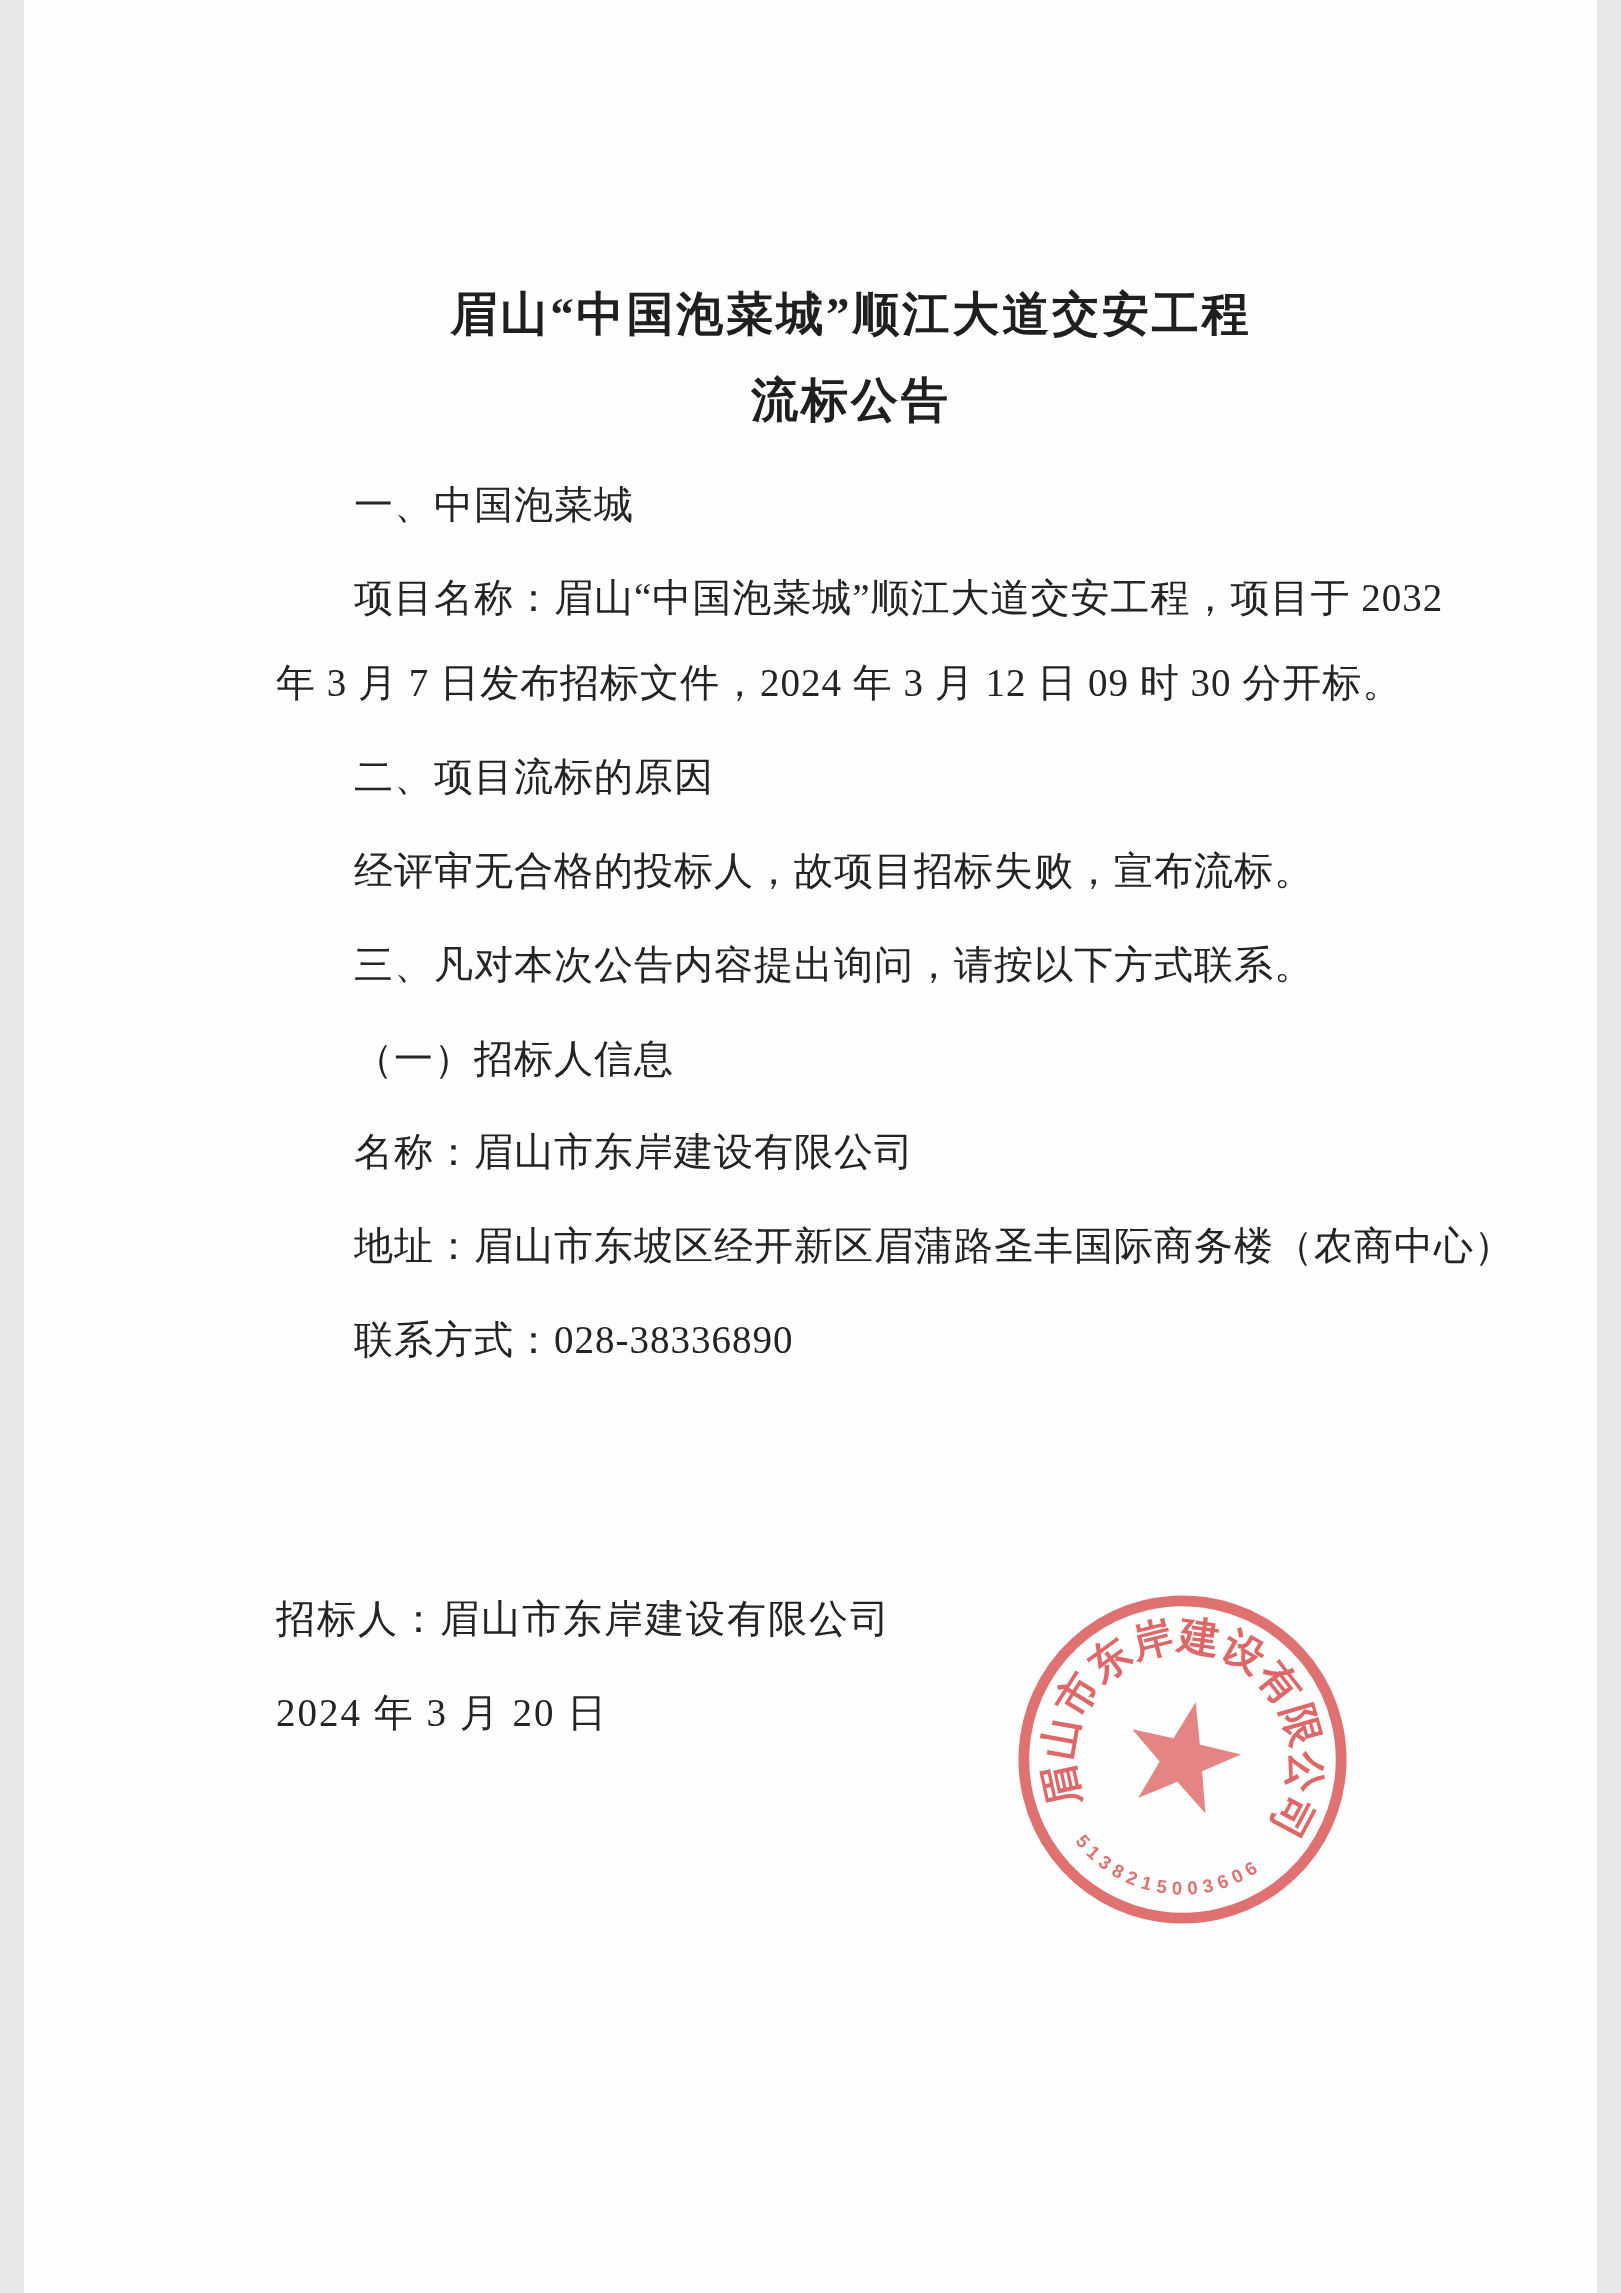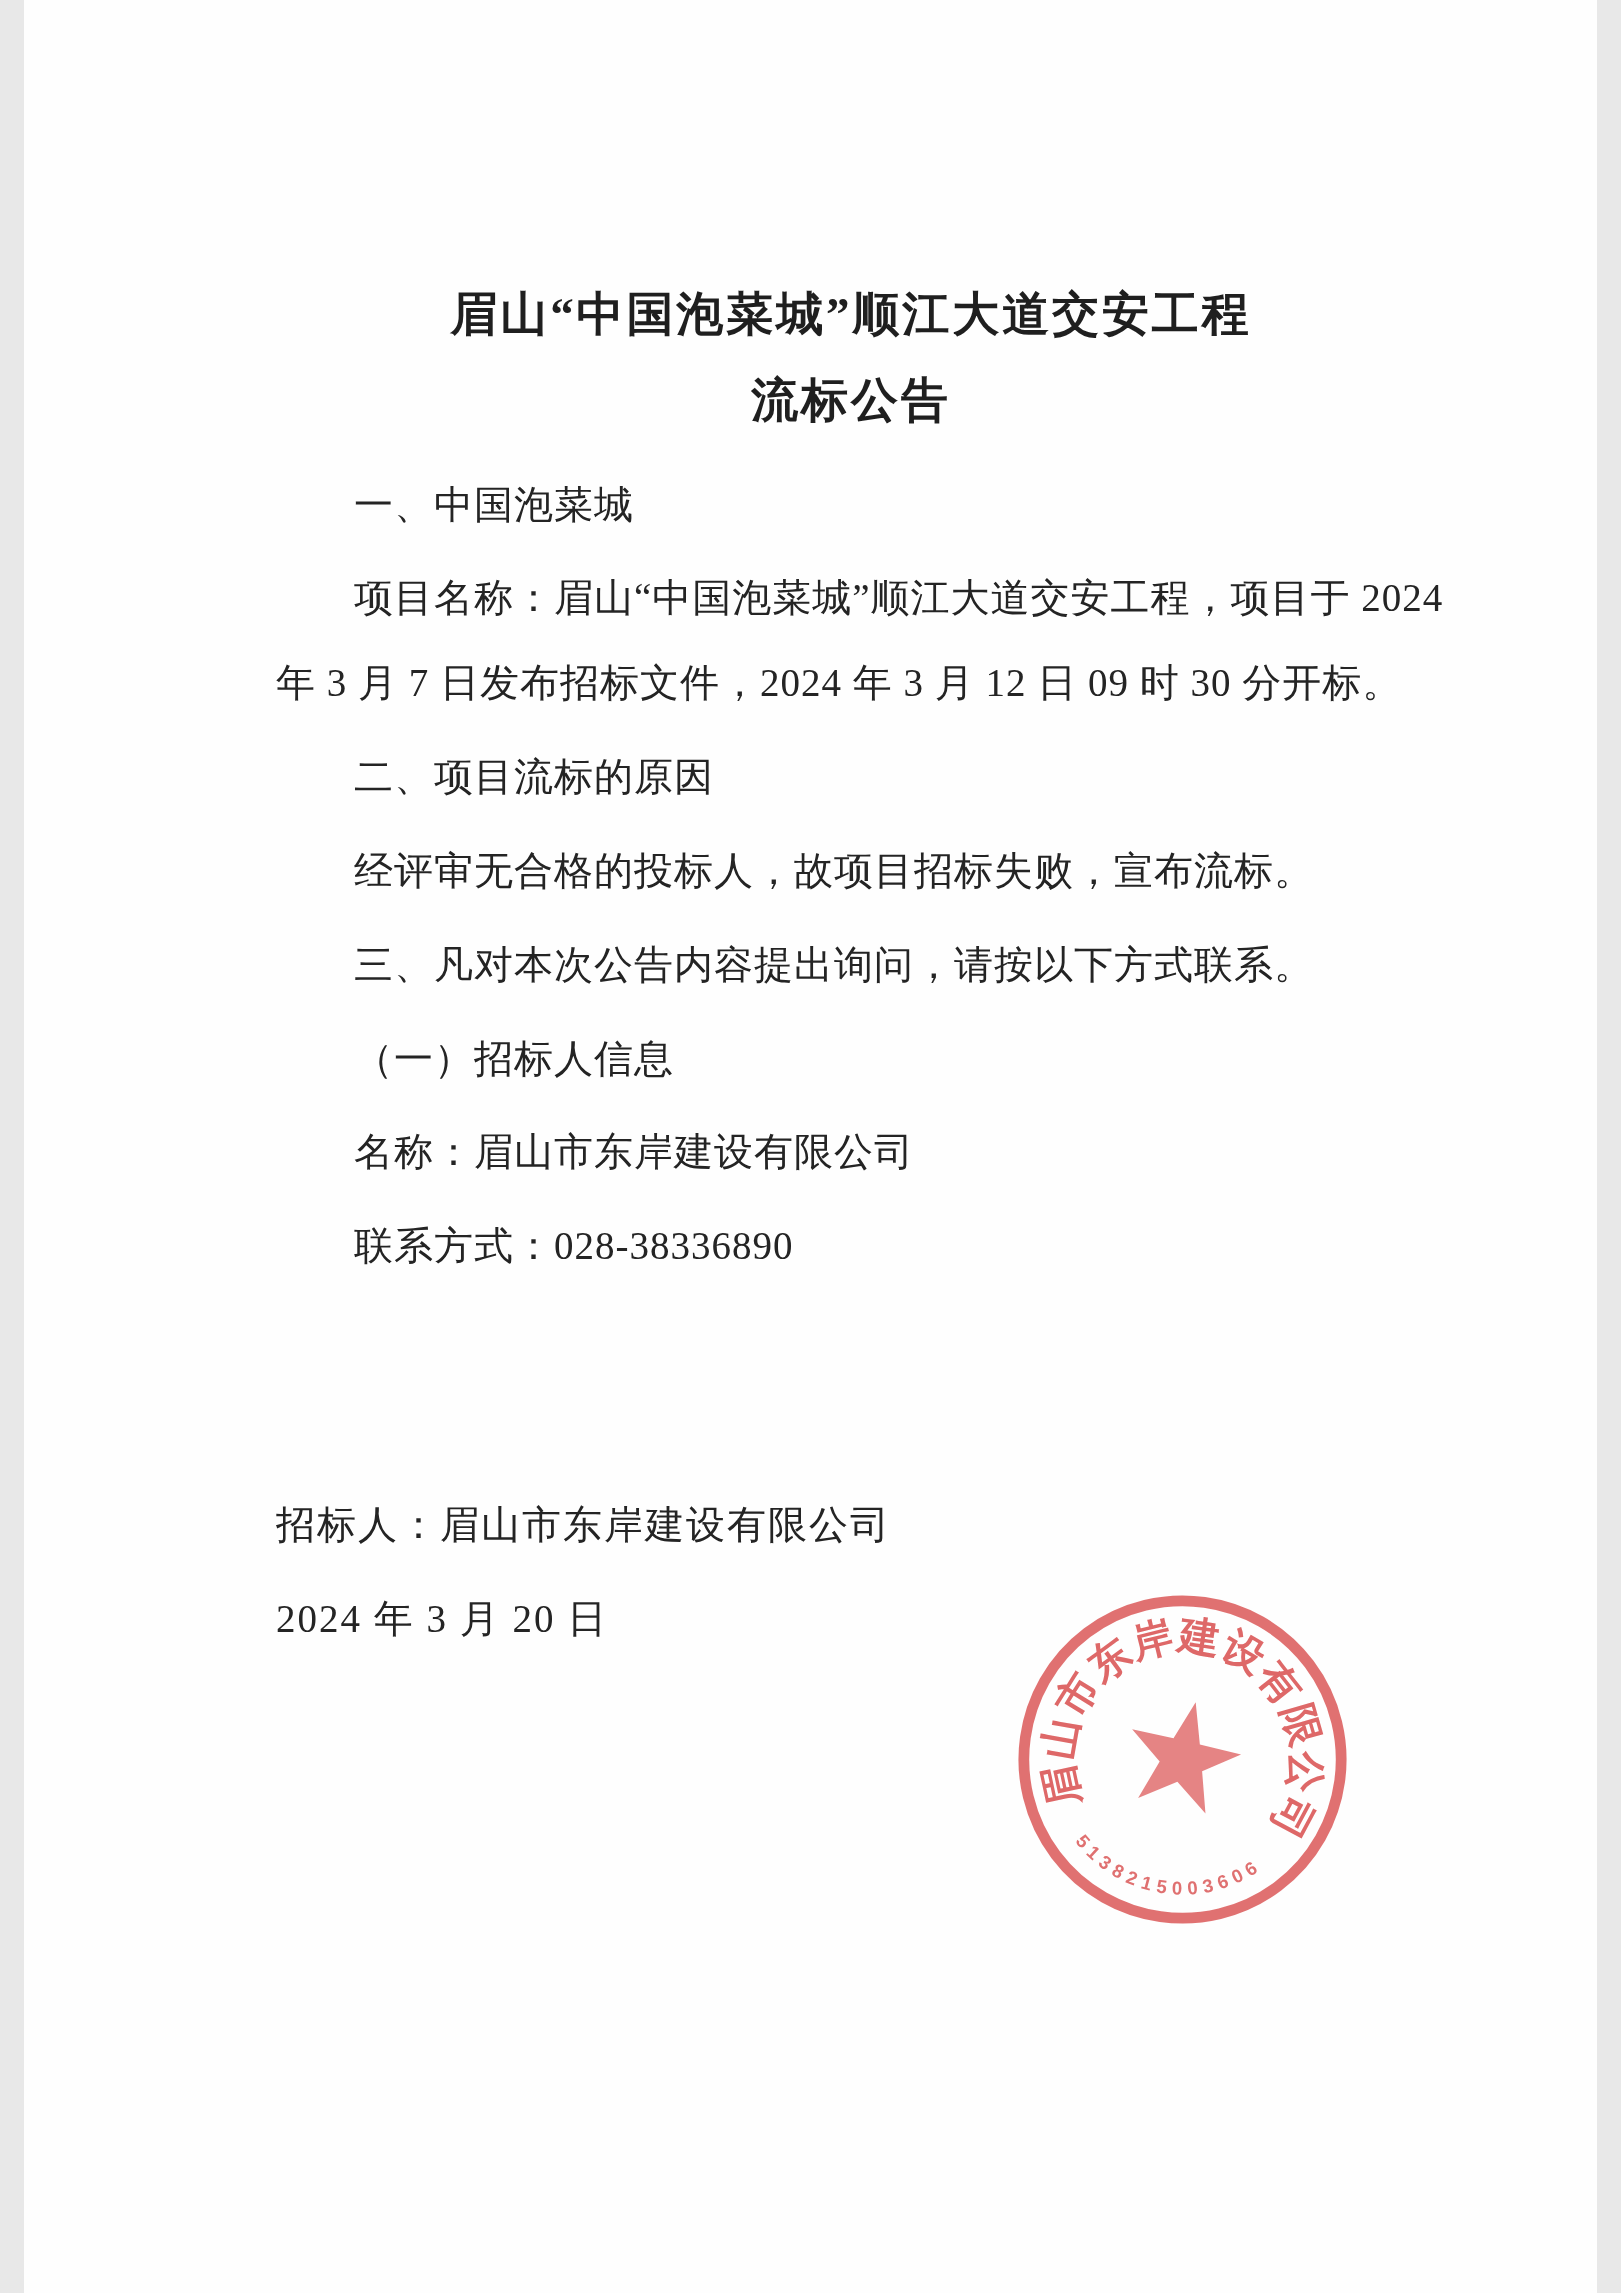--- a/index.html
+++ b/index.html
@@ -97,27 +97,28 @@
 
 <div class="page">
 
   <div class="doc">
 
     <div class="title">眉山“中国泡菜城”顺江大道交安工程</div>
     <div class="title">流标公告</div>
 
     <div class="docbody">
       <div class="line indent">一、中国泡菜城</div>
-      <div class="line indent pstart just">项目名称：眉山“中国泡菜城”顺江大道交安工程，项目于 2024</div>
+      <div class="line indent pstart just">项目名称：眉山“中国泡菜城”顺江大道交安工程，项目于 2032</div>
       <div class="line">年 3 月 7 日发布招标文件，2024 年 3 月 12 日 09 时 30 分开标。</div>
       <div class="line indent pstart">二、项目流标的原因</div>
       <div class="line indent pstart">经评审无合格的投标人，故项目招标失败，宣布流标。</div>
       <div class="line indent pstart">三、凡对本次公告内容提出询问，请按以下方式联系。</div>
       <div class="line indent pstart">（一）招标人信息</div>
       <div class="line indent pstart">名称：眉山市东岸建设有限公司</div>
+      <div class="line indent pstart just">地址：眉山市东坡区经开新区眉蒲路圣丰国际商务楼（农商中心）</div>
       <div class="line indent pstart">联系方式：028-38336890</div>
     </div>
 
     <div class="sig">
       <div class="line">招标人：眉山市东岸建设有限公司</div>
       <div class="line pstart">2024 年 3 月 20 日</div>
     </div>
 
   </div>
 

